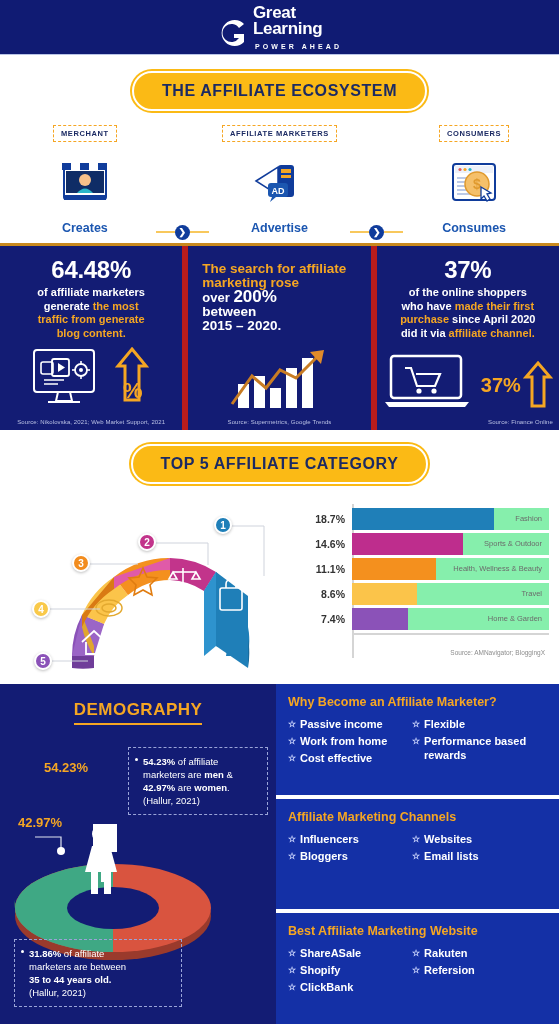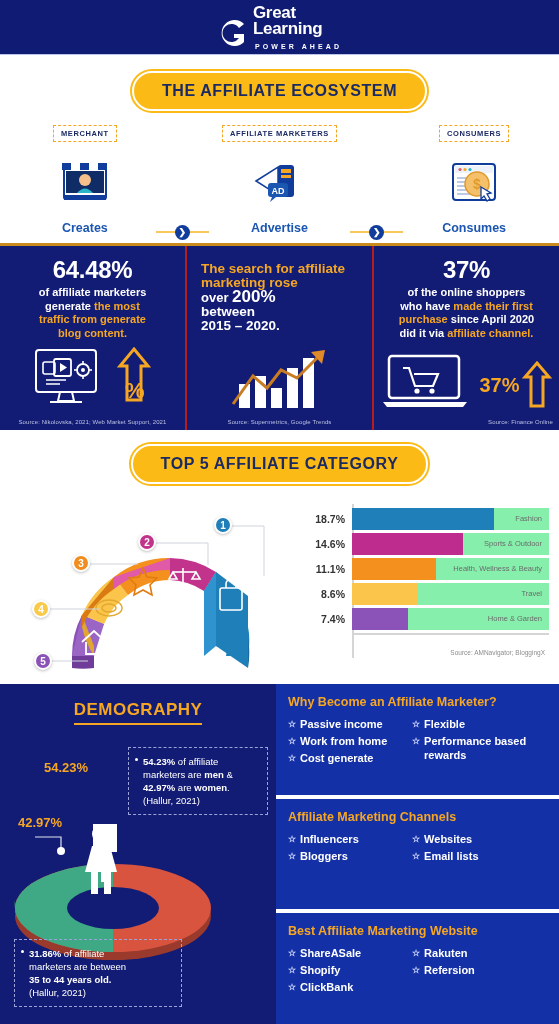--- a/index.html
+++ b/index.html
@@ -60,21 +60,21 @@
     color:#fff; font-size:9px; display:flex; align-items:center; justify-content:center;
     font-weight:700;
   }
 
   
   .stats {
     background: #131C74; border-top: 3px solid #C98A1E;
     height: 187px; display:flex; position:relative;
   }
   .stat-col { flex:1; padding: 10px 8px 0 8px; position:relative; text-align:center; }
-  .stat-col + .stat-col { border-left: 2px solid #b91c1c; }
+  .stat-col + .stat-col { border-left: 6px solid #b91c1c; }
   .stat-big { color:#fff; font-weight:800; font-size:24px; letter-spacing:-.3px; }
   .stat-txt { color:#fff; font-weight:700; font-size:11px; line-height:13.5px; margin-top:2px; }
   .hl { color:#F5A623; }
   .stat-txt2 { color:#fff; font-weight:700; font-size:11.5px; line-height:14px; text-align:left; }
   .stat-art { position:absolute; bottom:22px; left:0; right:0; height:72px;
               display:flex; align-items:flex-end; justify-content:center; gap:6px; }
   .stat-src { position:absolute; bottom:5px; left:6px; right:6px;
               color:#b9c0e4; font-size:6px; letter-spacing:.1px; }
   .src-c { text-align:center; }
   .src-r { text-align:right; }
@@ -498,21 +498,21 @@
               <div class="li">
                 <span class="star">☆</span>
                 <span>Passive income</span>
               </div>
               <div class="li">
                 <span class="star">☆</span>
                 <span>Work from home</span>
               </div>
               <div class="li">
                 <span class="star">☆</span>
-                <span>Cost generate</span>
+                <span>Cost effective</span>
               </div>
             </div>
           <div class="panel-colR" id="p0R">
               <div class="li">
                 <span class="star">☆</span>
                 <span>Flexible</span>
               </div>
               <div class="li">
                 <span class="star">☆</span>
                 <span>Performance based rewards</span>

